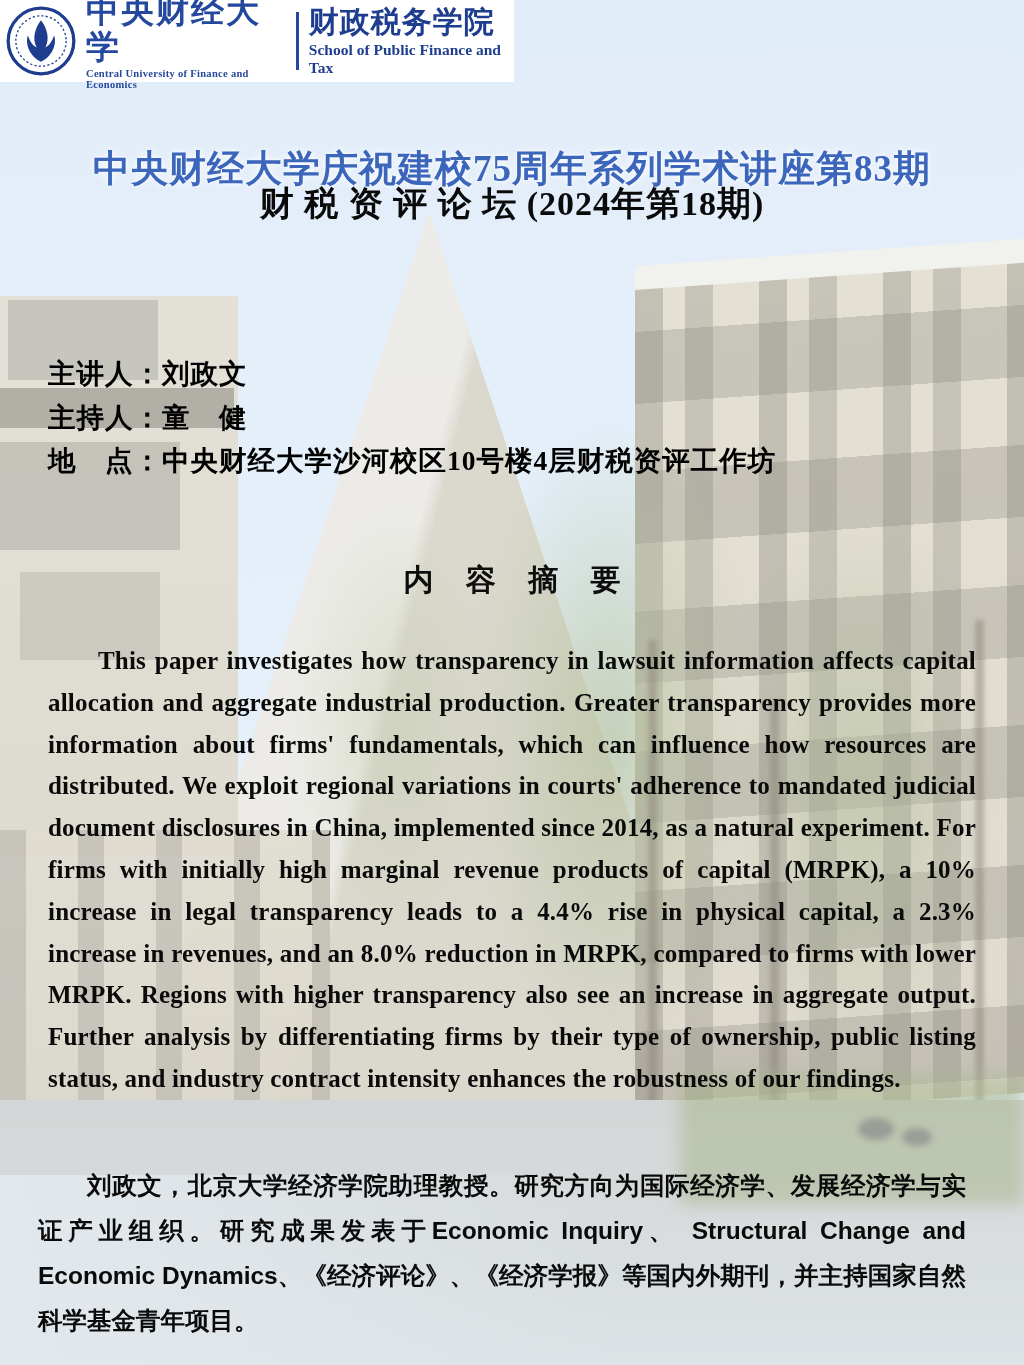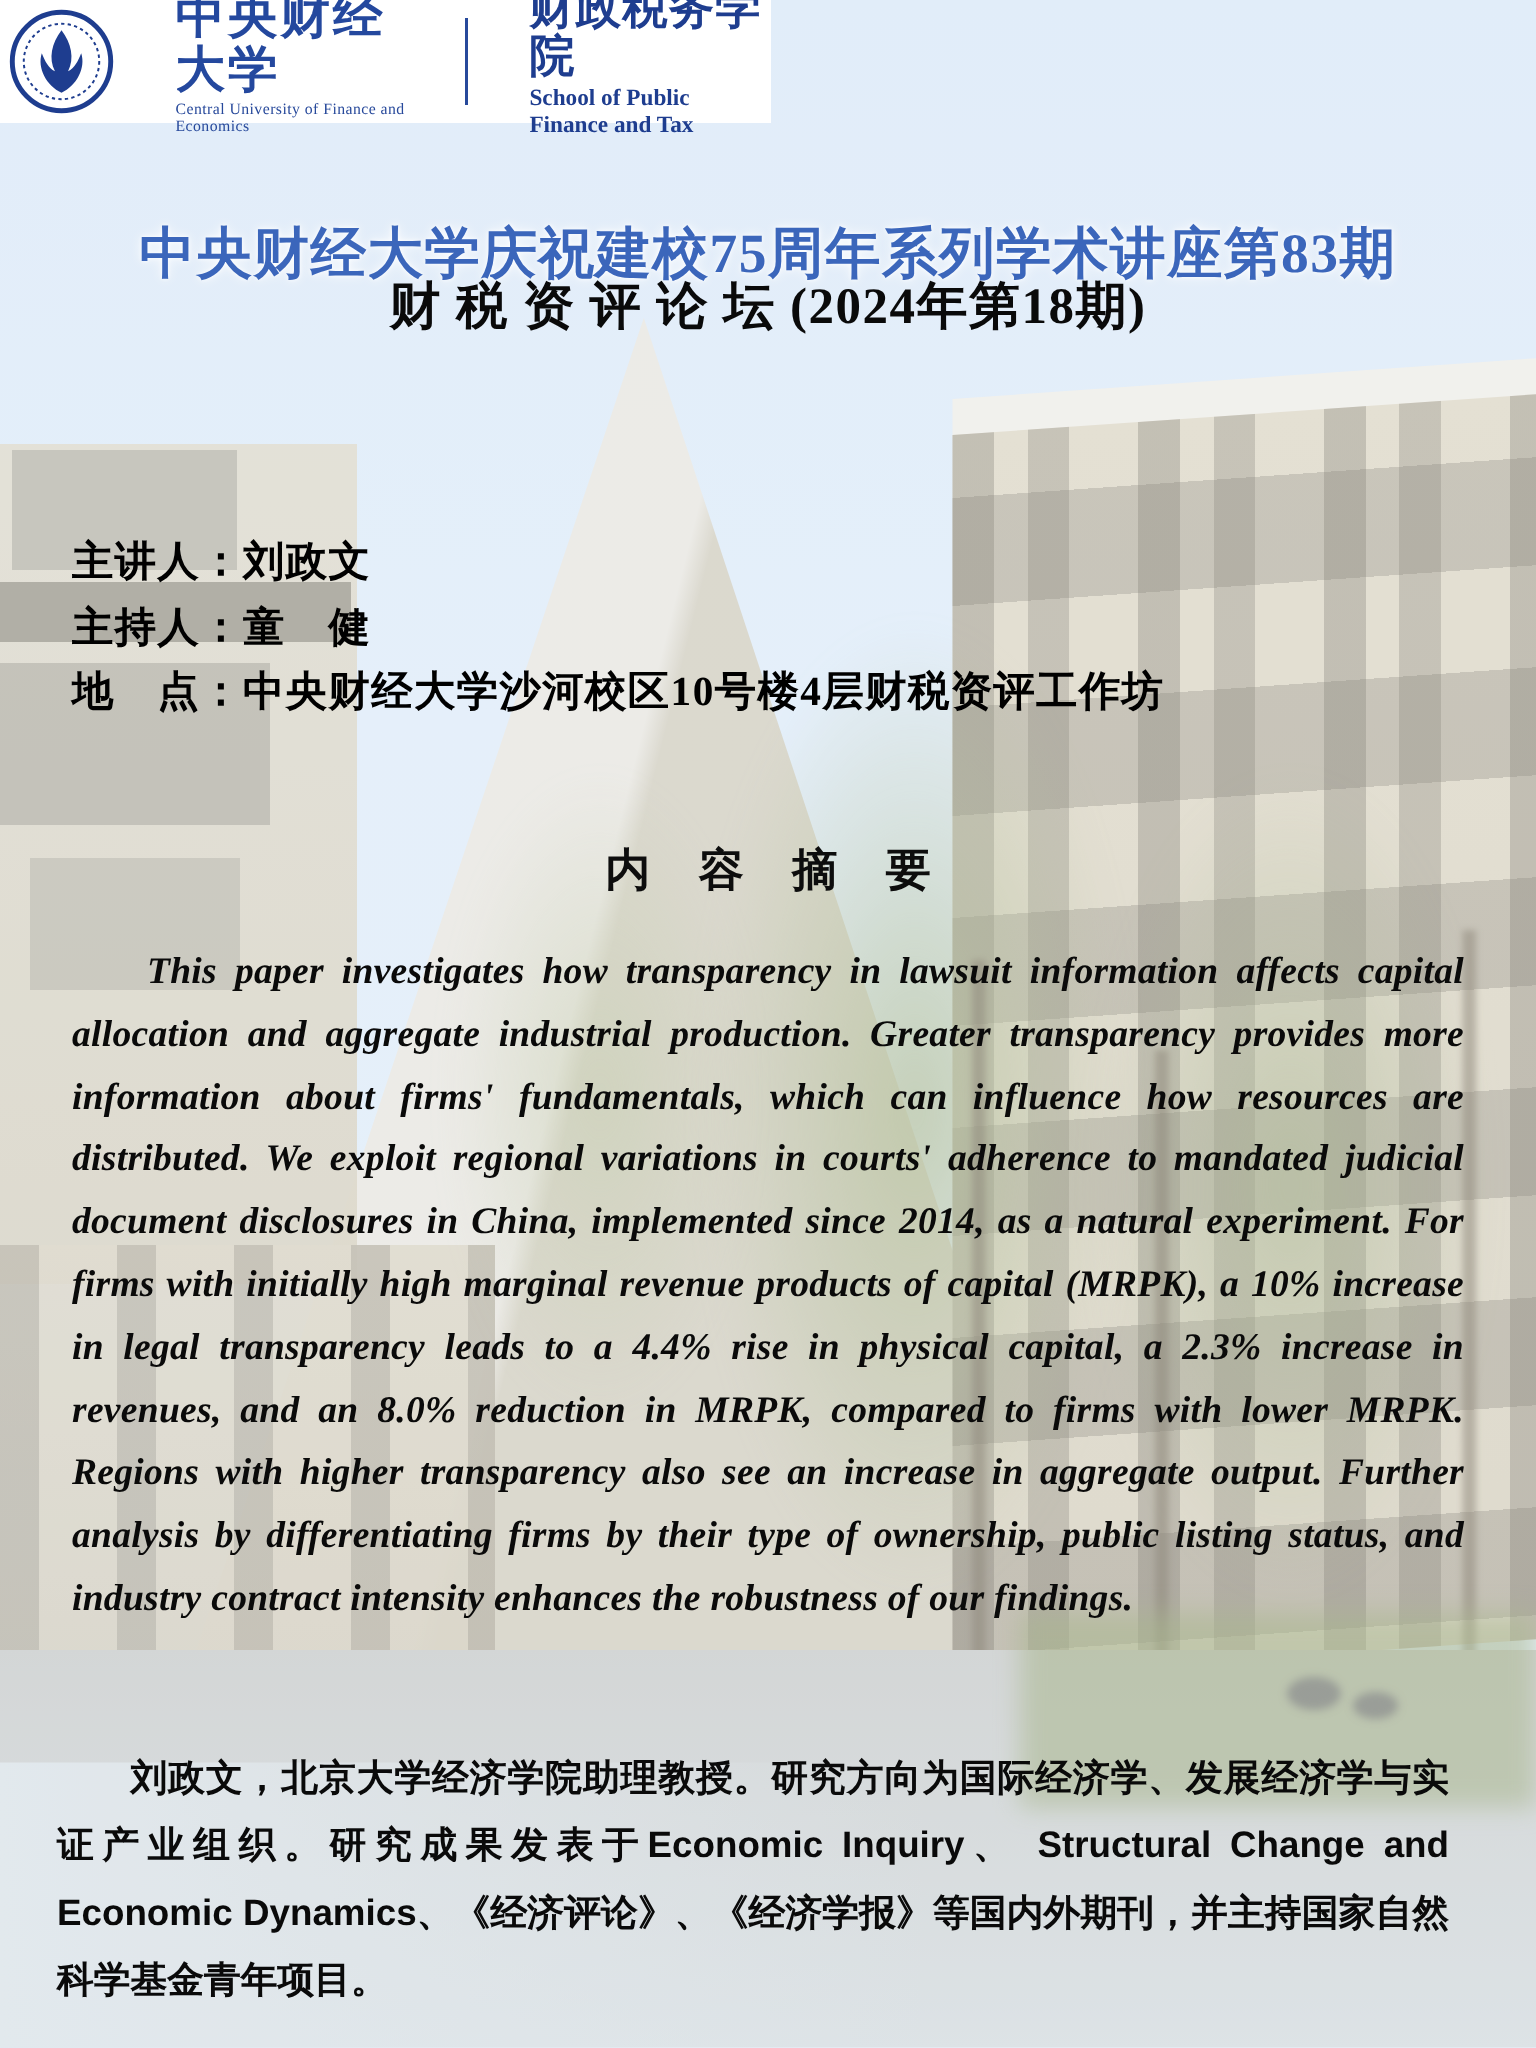--- a/index.html
+++ b/index.html
@@ -39,47 +39,47 @@
   .trunk3{left:975px;top:620px;height:560px;}
   .grass{position:absolute;left:680px;top:1075px;width:344px;height:130px;background:rgba(128,148,88,.55);filter:blur(8px);}
   .person{position:absolute;background:rgba(62,62,72,.55);border-radius:50%;filter:blur(3px);}
   .p1{left:858px;top:1118px;width:36px;height:22px;}
   .p2{left:902px;top:1128px;width:30px;height:18px;}
   .ground{position:absolute;left:0;top:1100px;width:1024px;height:265px;background:linear-gradient(180deg,#bec2c2,#ccd5da);}
   .path-light{position:absolute;left:0;top:1175px;width:620px;height:190px;background:linear-gradient(90deg,#d4dee5,rgba(212,222,229,0));}
   .wash{position:absolute;inset:0;background:rgba(255,255,255,.33);}
   
   .header-band{position:absolute;left:0;top:0;width:514px;height:82px;background:#ffffff;z-index:3;
-     display:flex;align-items:center;box-sizing:border-box;padding-left:6px;gap:31px;}
+     display:flex;align-items:center;box-sizing:border-box;padding-left:6px;}
   .seal{width:70px;height:70px;flex:0 0 auto;}
   .uni-block{margin-left:10px;}
   .uni-zh{font-size:33px;font-weight:bold;color:#24489e;letter-spacing:2px;line-height:36px;}
-  .uni-en{font-size:10.5px;font-weight:normal;color:#27499b;letter-spacing:.3px;margin-top:3px;}
+  .uni-en{font-size:10.5px;font-weight:bold;color:#27499b;letter-spacing:.3px;margin-top:3px;}
   .divider{width:3px;height:58px;background:#27499b;margin:0 10px 0 8px;}
   .school-zh{font-size:30px;font-weight:900;color:#1e3d8f;letter-spacing:1px;line-height:32px;
      font-family:"Liberation Sans","DejaVu Sans",sans-serif;}
   .school-en{font-size:15.5px;font-weight:bold;color:#1e3d8f;margin-top:3px;}
   
   .series-title{position:absolute;left:0;top:124px;width:100%;text-align:center;z-index:2;
      font-size:37px;font-weight:bold;color:#3b66bb;letter-spacing:1px;
      text-shadow:0 0 8px rgba(255,255,255,.95),0 0 3px rgba(255,255,255,.9);margin-top:20px;}
   .forum-title{position:absolute;left:0;top:181px;width:100%;text-align:center;z-index:2;
      font-size:34px;font-weight:bold;color:#0a0a0a;letter-spacing:1px;}
   .lecture-title{position:absolute;left:0;top:236px;width:100%;text-align:center;z-index:2;
      font-size:37px;font-weight:600;color:#0d0d0d;line-height:1.18;letter-spacing:-0.3px;}
   
   .info-block{position:absolute;left:48px;top:352px;z-index:2;font-weight:bold;font-size:27.5px;color:#000;}
   .info-line{line-height:43.5px;letter-spacing:1px;}
   
   .abstract-heading{position:absolute;left:0;top:560px;width:100%;text-align:center;z-index:2;
      font-family:"Liberation Sans","DejaVu Sans",sans-serif;
      font-size:30px;font-weight:600;letter-spacing:12px;text-indent:12px;color:#0d0d0d;}
-  .abstract{position:absolute;left:48px;top:627px;width:928px;z-index:2;margin:0;
+  .abstract{position:absolute;left:48px;top:640px;width:928px;z-index:2;margin:0;
      font-size:25px;font-weight:bold;color:#0a0a0a;line-height:41.8px;
-     text-align:justify;text-indent:2em;letter-spacing:.2px;font-style:italic;}
+     text-align:justify;text-indent:2em;letter-spacing:.2px;}
   
   .bio{position:absolute;left:38px;top:1163px;width:928px;z-index:2;margin:0;
      font-family:"Liberation Sans","DejaVu Sans",sans-serif;
      font-size:24.5px;font-weight:600;color:#0a0a0a;line-height:45px;
      text-align:justify;text-indent:2em;}
 </style>
 </head>
 <body>
 
 <div class="poster">

